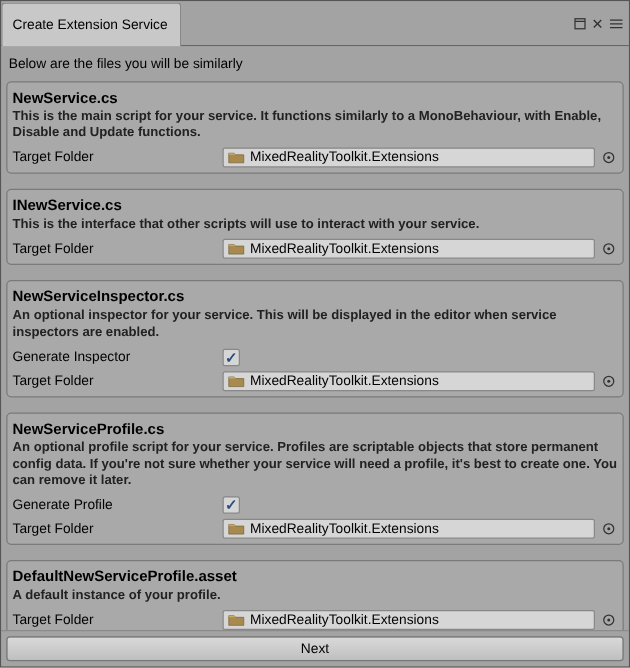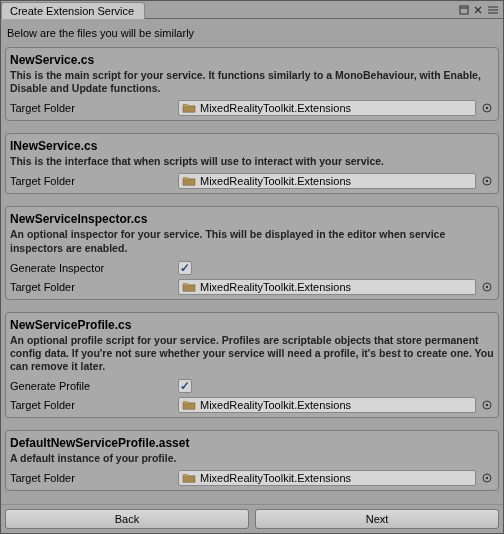--- a/index.html
+++ b/index.html
@@ -17,21 +17,21 @@
     height: 100%;
     border: 1px solid #555;
     display: flex;
     flex-direction: column;
   }
   .titlebar {
     display: flex;
     align-items: stretch;
     background: #a3a3a3;
     border-bottom: 1px solid #666;
-    height: 18px;
+    height: 36px;
   }
   .tab {
     background: #c8c8c8;
     padding: 2px 10px 2px 8px;
     font-size: 11px;
     border-right: 1px solid #888;
     border-top-left-radius: 3px;
     border-top-right-radius: 3px;
     display: flex;
     align-items: center;
@@ -205,21 +205,21 @@
                 <svg width="12" height="12" viewBox="0 0 12 12">
                   <circle cx="6" cy="6" r="4" fill="none" stroke="#333" stroke-width="1"></circle>
                   <circle cx="6" cy="6" r="1.2" fill="#333"></circle>
                 </svg>
               </span>
             </div>
           </div>
         </div>
         <div class="panel">
           <div class="panel-title">INewService.cs</div>
-          <div class="panel-desc">This is the interface that when scripts will use to interact with your service.</div>
+          <div class="panel-desc">This is the interface that other scripts will use to interact with your service.</div>
           <div class="row">
             <div class="row-label">Target Folder</div>
             <div class="row-field">
               <div class="folder-field">
                 <svg class="folder-icon" viewBox="0 0 16 14">
                   <path d="M1 3 L6 3 L7.5 4.5 L15 4.5 L15 12 L1 12 Z" fill="#a88a4f" stroke="#6b5a32" stroke-width="0.6"></path>
                   <path d="M1 3 L6 3 L7.5 4.5 L1 4.5 Z" fill="#c4a969"></path>
                 </svg>
                 <span>MixedRealityToolkit.Extensions</span>
               </div>
@@ -311,20 +311,17 @@
                   <circle cx="6" cy="6" r="1.2" fill="#333"></circle>
                 </svg>
               </span>
             </div>
           </div>
         </div>
       </div>
   </div>
 
   <div class="footer">
-    <div class="btn">
-      <span>Back</span>
-    </div>
     <div class="btn">
       <span>Next</span>
     </div>
   </div>
 </div>
 
 </body></html>

